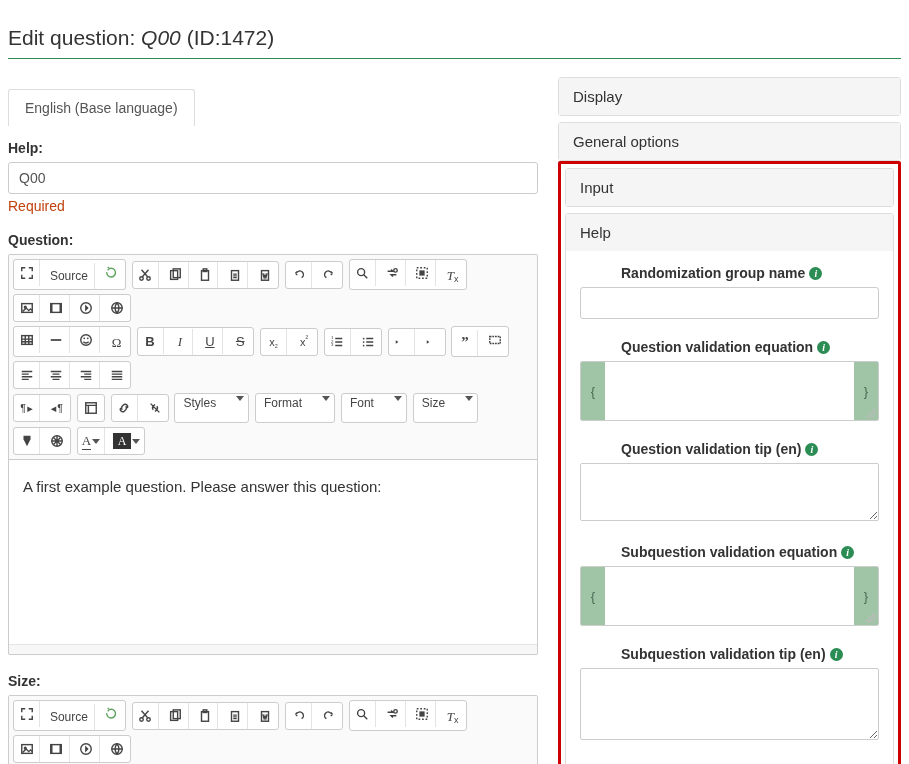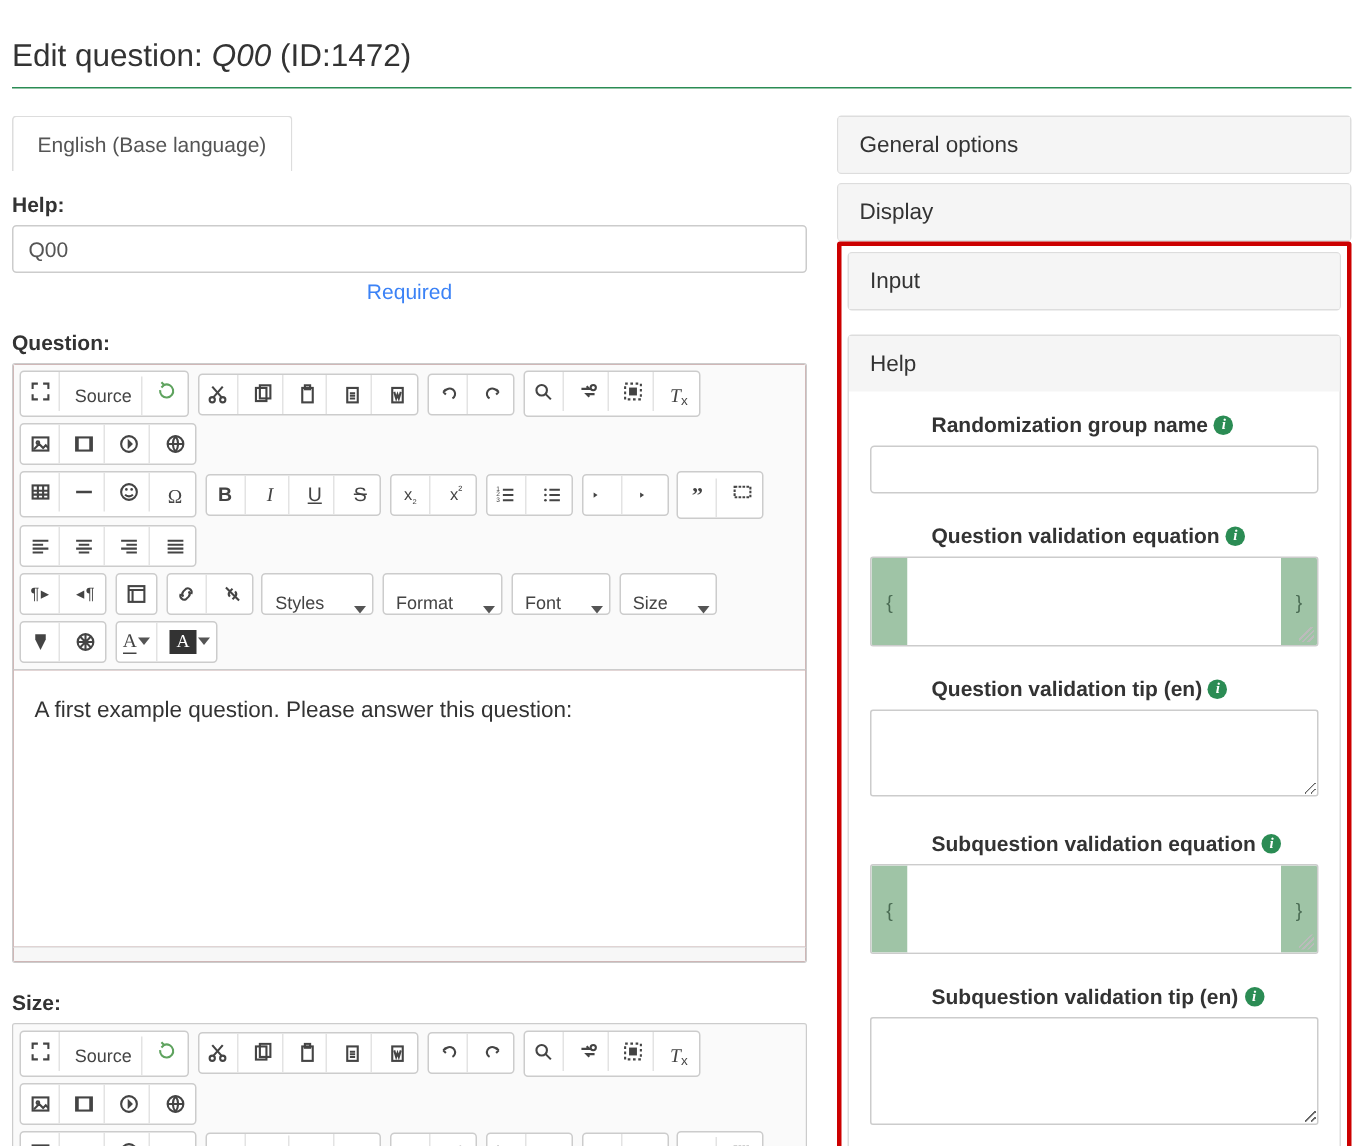--- a/index.html
+++ b/index.html
@@ -27,45 +27,46 @@
   .tab-row { margin-bottom: 14px; }
   .tab {
     display: inline-block;
     padding: 10px 16px;
     border: 1px solid #ddd;
     border-bottom: none;
     border-radius: 3px 3px 0 0;
     background: #fff;
     color: #555;
     cursor: pointer;
+    margin-top: 12px;
   }
 
   .field-label {
     font-weight: 700;
     display: block;
     margin-bottom: 6px;
     color: #333;
   }
   .text-input {
     width: 100%;
     padding: 7px 10px;
     border: 1px solid #ccc;
     border-radius: 3px;
     font-size: 14px;
     color: #555;
   }
-  .required-note { color: #3b82f6; font-size: 14px; margin-top: 4px; text-align: center; }
+  .required-note { color: #c2410c; font-size: 14px; margin-top: 4px; }
 
   .section-gap { margin-top: 18px; }
 
   
   .editor {
     border: 1px solid #ccc;
     border-radius: 2px;
-    background: #7f1d1d;
+    background: #3b82f6;
   }
   .toolbar {
     padding: 4px 4px 0 4px;
     background: #fafafa;
     border-bottom: 1px solid #ccc;
   }
   .tb-group {
     display: inline-block;
     border: 1px solid #ccc;
     border-radius: 3px;
@@ -84,21 +85,21 @@
     border-right: 1px solid #e3e3e3;
     cursor: pointer;
     color: #444;
     font-size: 13px;
   }
   .tb-btn:last-child { border-right: none; }
   .tb-btn svg { width: 14px; height: 14px; stroke: #444; fill: none; stroke-width: 1.6; }
   .tb-btn .fill { fill: #444; stroke: none; }
   .tb-label { font-size: 12px; color: #444; padding: 0 2px; }
   .tb-sel {
-    display: inline-flex; align-items: flex-end;
+    display: inline-flex; align-items: flex-start;
     height: 26px; padding: 0 4px 0 8px;
     font-size: 12px; color: #444; gap: 20px;
     white-space: nowrap;
   }
   .caret { width:0;height:0;border-left:4px solid transparent;border-right:4px solid transparent;border-top:5px solid #555; display:inline-block; }
   .tb-green svg { stroke: #5fa35f; }
   .tb-bold { font-weight:700; }
   .tb-ital { font-style: italic; font-family: Georgia, serif; }
   .tb-under { text-decoration: underline; }
   .tb-strike { text-decoration: line-through; }
@@ -701,28 +702,28 @@
         
         
       </div>
 
     </div>
 
   </div>
 
   <div class="col-right">
     <div class="panel">
+      <div class="panel-header"><span>Display</span></div>
+    </div>
+    <div class="panel">
       <div class="panel-header"><span>General options</span></div>
     </div>
-    <div class="panel">
-      <div class="panel-header"><span>Display</span></div>
-    </div>
 
     <div class="highlight-box">
-      <div class="panel" style="margin-bottom:16px">
+      <div class="panel" style="margin-bottom:6px">
         <div class="panel-header"><span>Input</span></div>
       </div>
 
       <div class="panel">
         <div class="panel-header"><span>Help</span></div>
         <div class="panel-body">
 
           <div class="fgroup">
             <div class="flabel">
               <span>Randomization group name</span>

